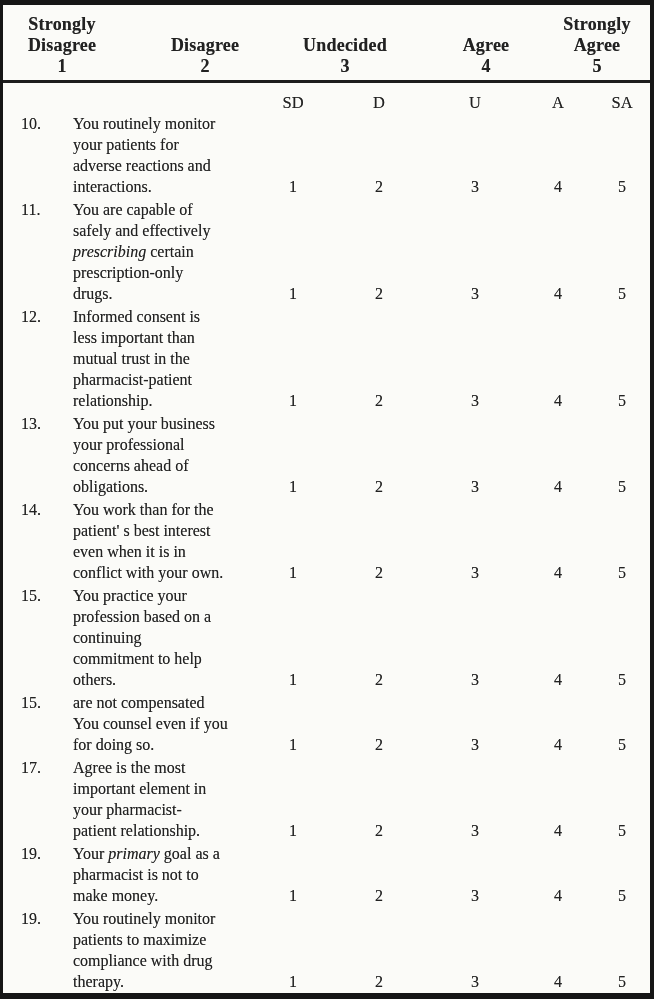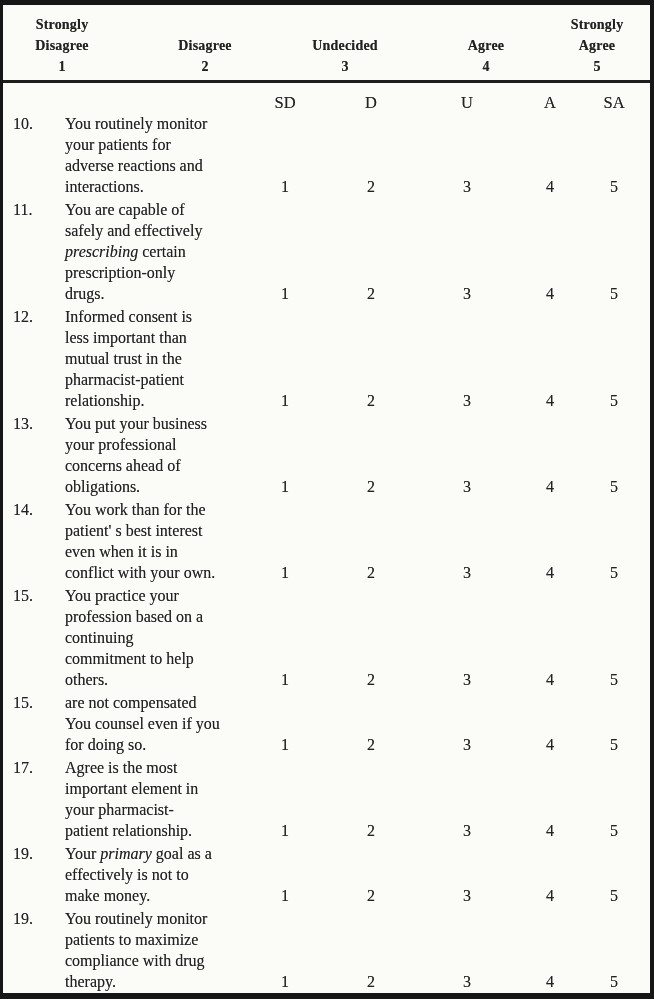--- a/index.html
+++ b/index.html
@@ -25,34 +25,34 @@
   .scale-header {
     position: relative;
     height: 75px;
     border-bottom: 3px solid #1d1d1d;
   }
   .scale-option {
     position: absolute;
     bottom: 3px;
     text-align: center;
     font-weight: bold;
-    font-size: 14px;
+    font-size: 18px;
     line-height: 21px;
     letter-spacing: 0.2px;
   }
   .pos-strongly-disagree { left: 11px;  width: 96px; }
   .pos-disagree          { left: 147px; width: 110px; }
   .pos-undecided         { left: 284px; width: 116px; font-family: Liberation Serif, serif; }
   .pos-agree             { left: 433px; width: 100px; }
   .pos-strongly-agree    { left: 544px; width: 100px; }
   
   .row {
     display: grid;
     grid-template-columns: 52px 190px 60px 112px 80px 86px 42px;
-    padding-left: 10px;
+    padding-left: 18px;
   }
   .abbrev-row {
     margin-top: 9px;
     font-size: 16.5px;
     line-height: 21px;
   }
   .items {
   }
   .item-row {
     align-items: end;
@@ -221,21 +221,21 @@
         <div class="rating">1</div>
         <div class="rating">2</div>
         <div class="rating">3</div>
         <div class="rating">4</div>
         <div class="rating">5</div>
       </div>
       <div class="row item-row">
         <div class="item-number">19.</div>
         <div class="item-text">
           <div class="text-line">Your <em>primary</em> goal as a</div>
-          <div class="text-line">effectively is not to</div>
+          <div class="text-line">pharmacist is not to</div>
           <div class="text-line">make money.</div>
         </div>
         <div class="rating">1</div>
         <div class="rating">2</div>
         <div class="rating">3</div>
         <div class="rating">4</div>
         <div class="rating">5</div>
       </div>
       <div class="row item-row">
         <div class="item-number">19.</div>

